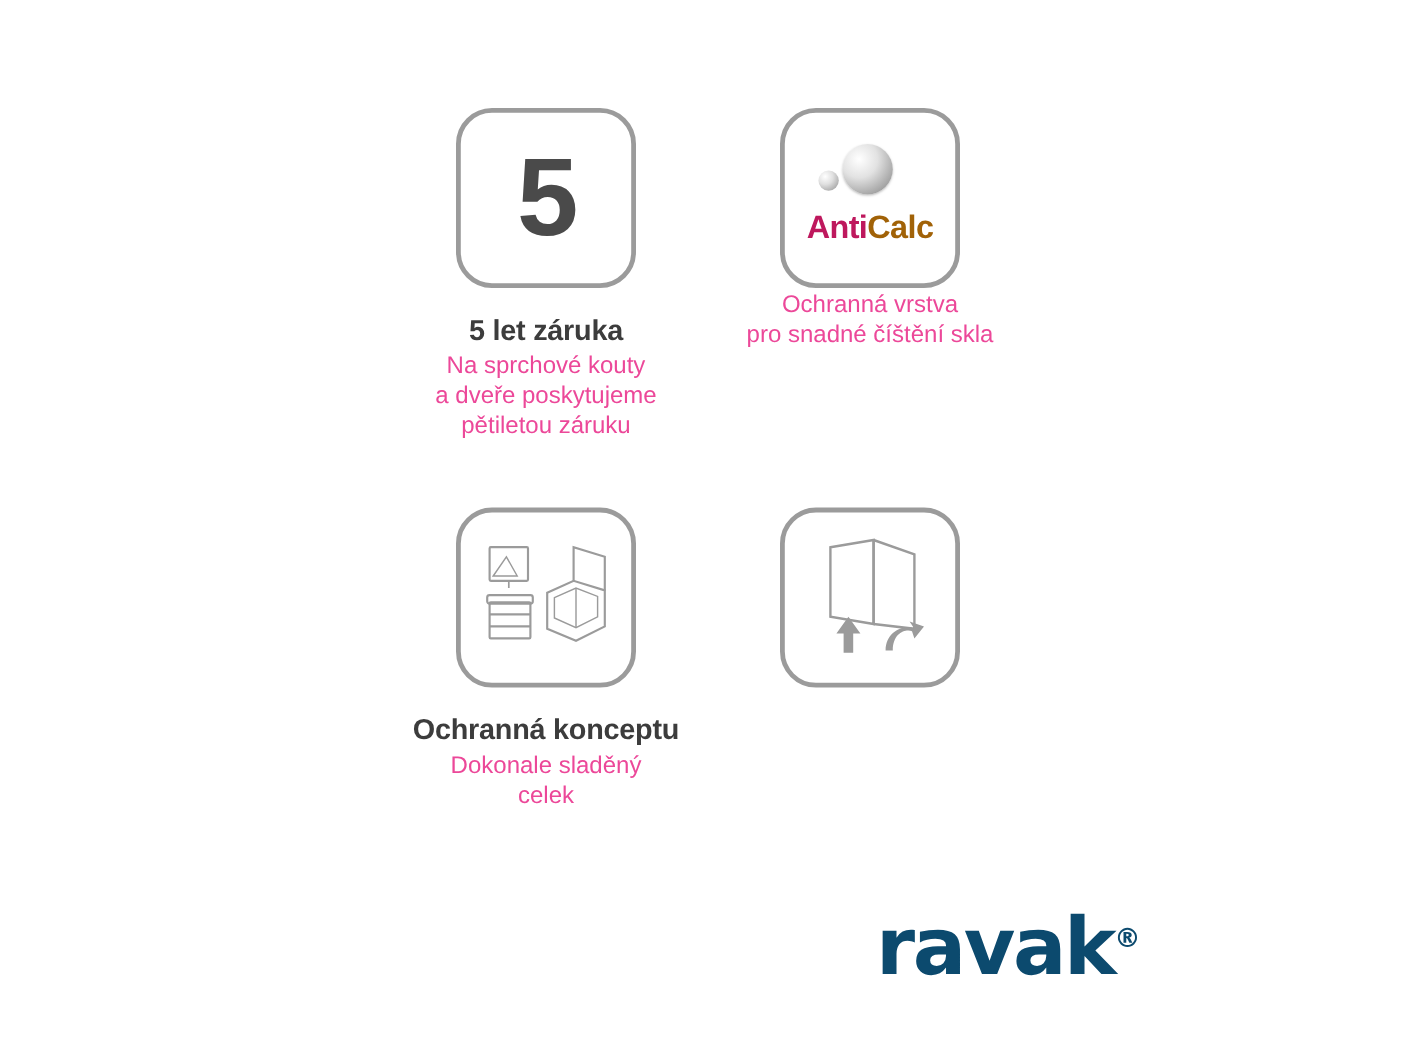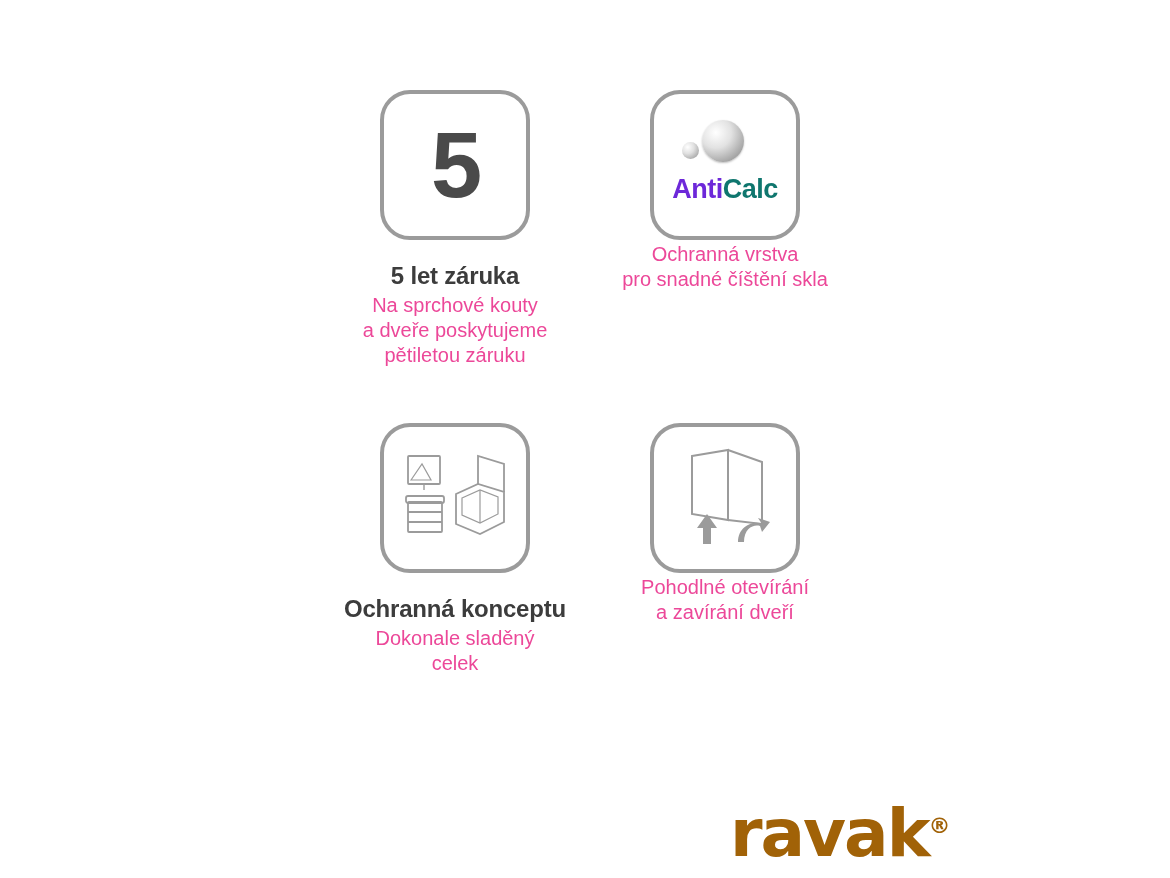--- a/index.html
+++ b/index.html
@@ -108,31 +108,31 @@
   .anticalc-text {
     position: absolute;
     left: 0;
     right: 0;
     top: 80px;
     text-align: center;
     font-size: 27px;
     font-weight: bold;
     letter-spacing: -0.5px;
   }
-  .anticalc-text .anti { color: #6d28d9; margin-top: 43px; }
-  .anticalc-text .calc { color: #0f766e; }
+  .anticalc-text .anti { color: #be185d; margin-top: 43px; }
+  .anticalc-text .calc { color: #a16207; }
 
   
   .logo {
     position: absolute;
     left: 730px;
-    top: 795px;
+    top: 751px;
     font-size: 66px;
     font-weight: bold;
-    color: #a16207;
+    color: #0c4a6e;
     letter-spacing: -2px;
     font-family: "DejaVu Sans", sans-serif;
   }
   .logo .reg {
     font-size: 22px;
     vertical-align: super;
     letter-spacing: 0;
   }
 </style>
 </head>
@@ -209,22 +209,20 @@
 
           <g fill="#9b9b9b">
             <path d="M33 96 L33 80 L27 80 L37 66 L47 80 L41 80 L41 96 Z"></path>
           </g>
 
           <g fill="#9b9b9b">
             <path d="M68 94 C68 78, 84 72, 92 76 L88 70 L100 74 L92 84 L90 78 C84 76, 74 80, 74 94 Z"></path>
           </g>
         </svg>
       </div>
-      <div class="feature-desc">Pohodlné otevírání
-a zavírání dveří</div>
     </div>
 
   </div>
 
   <div class="logo">
     <span>ravak</span><span class="reg">®</span>
   </div>
 
 </div>
 

